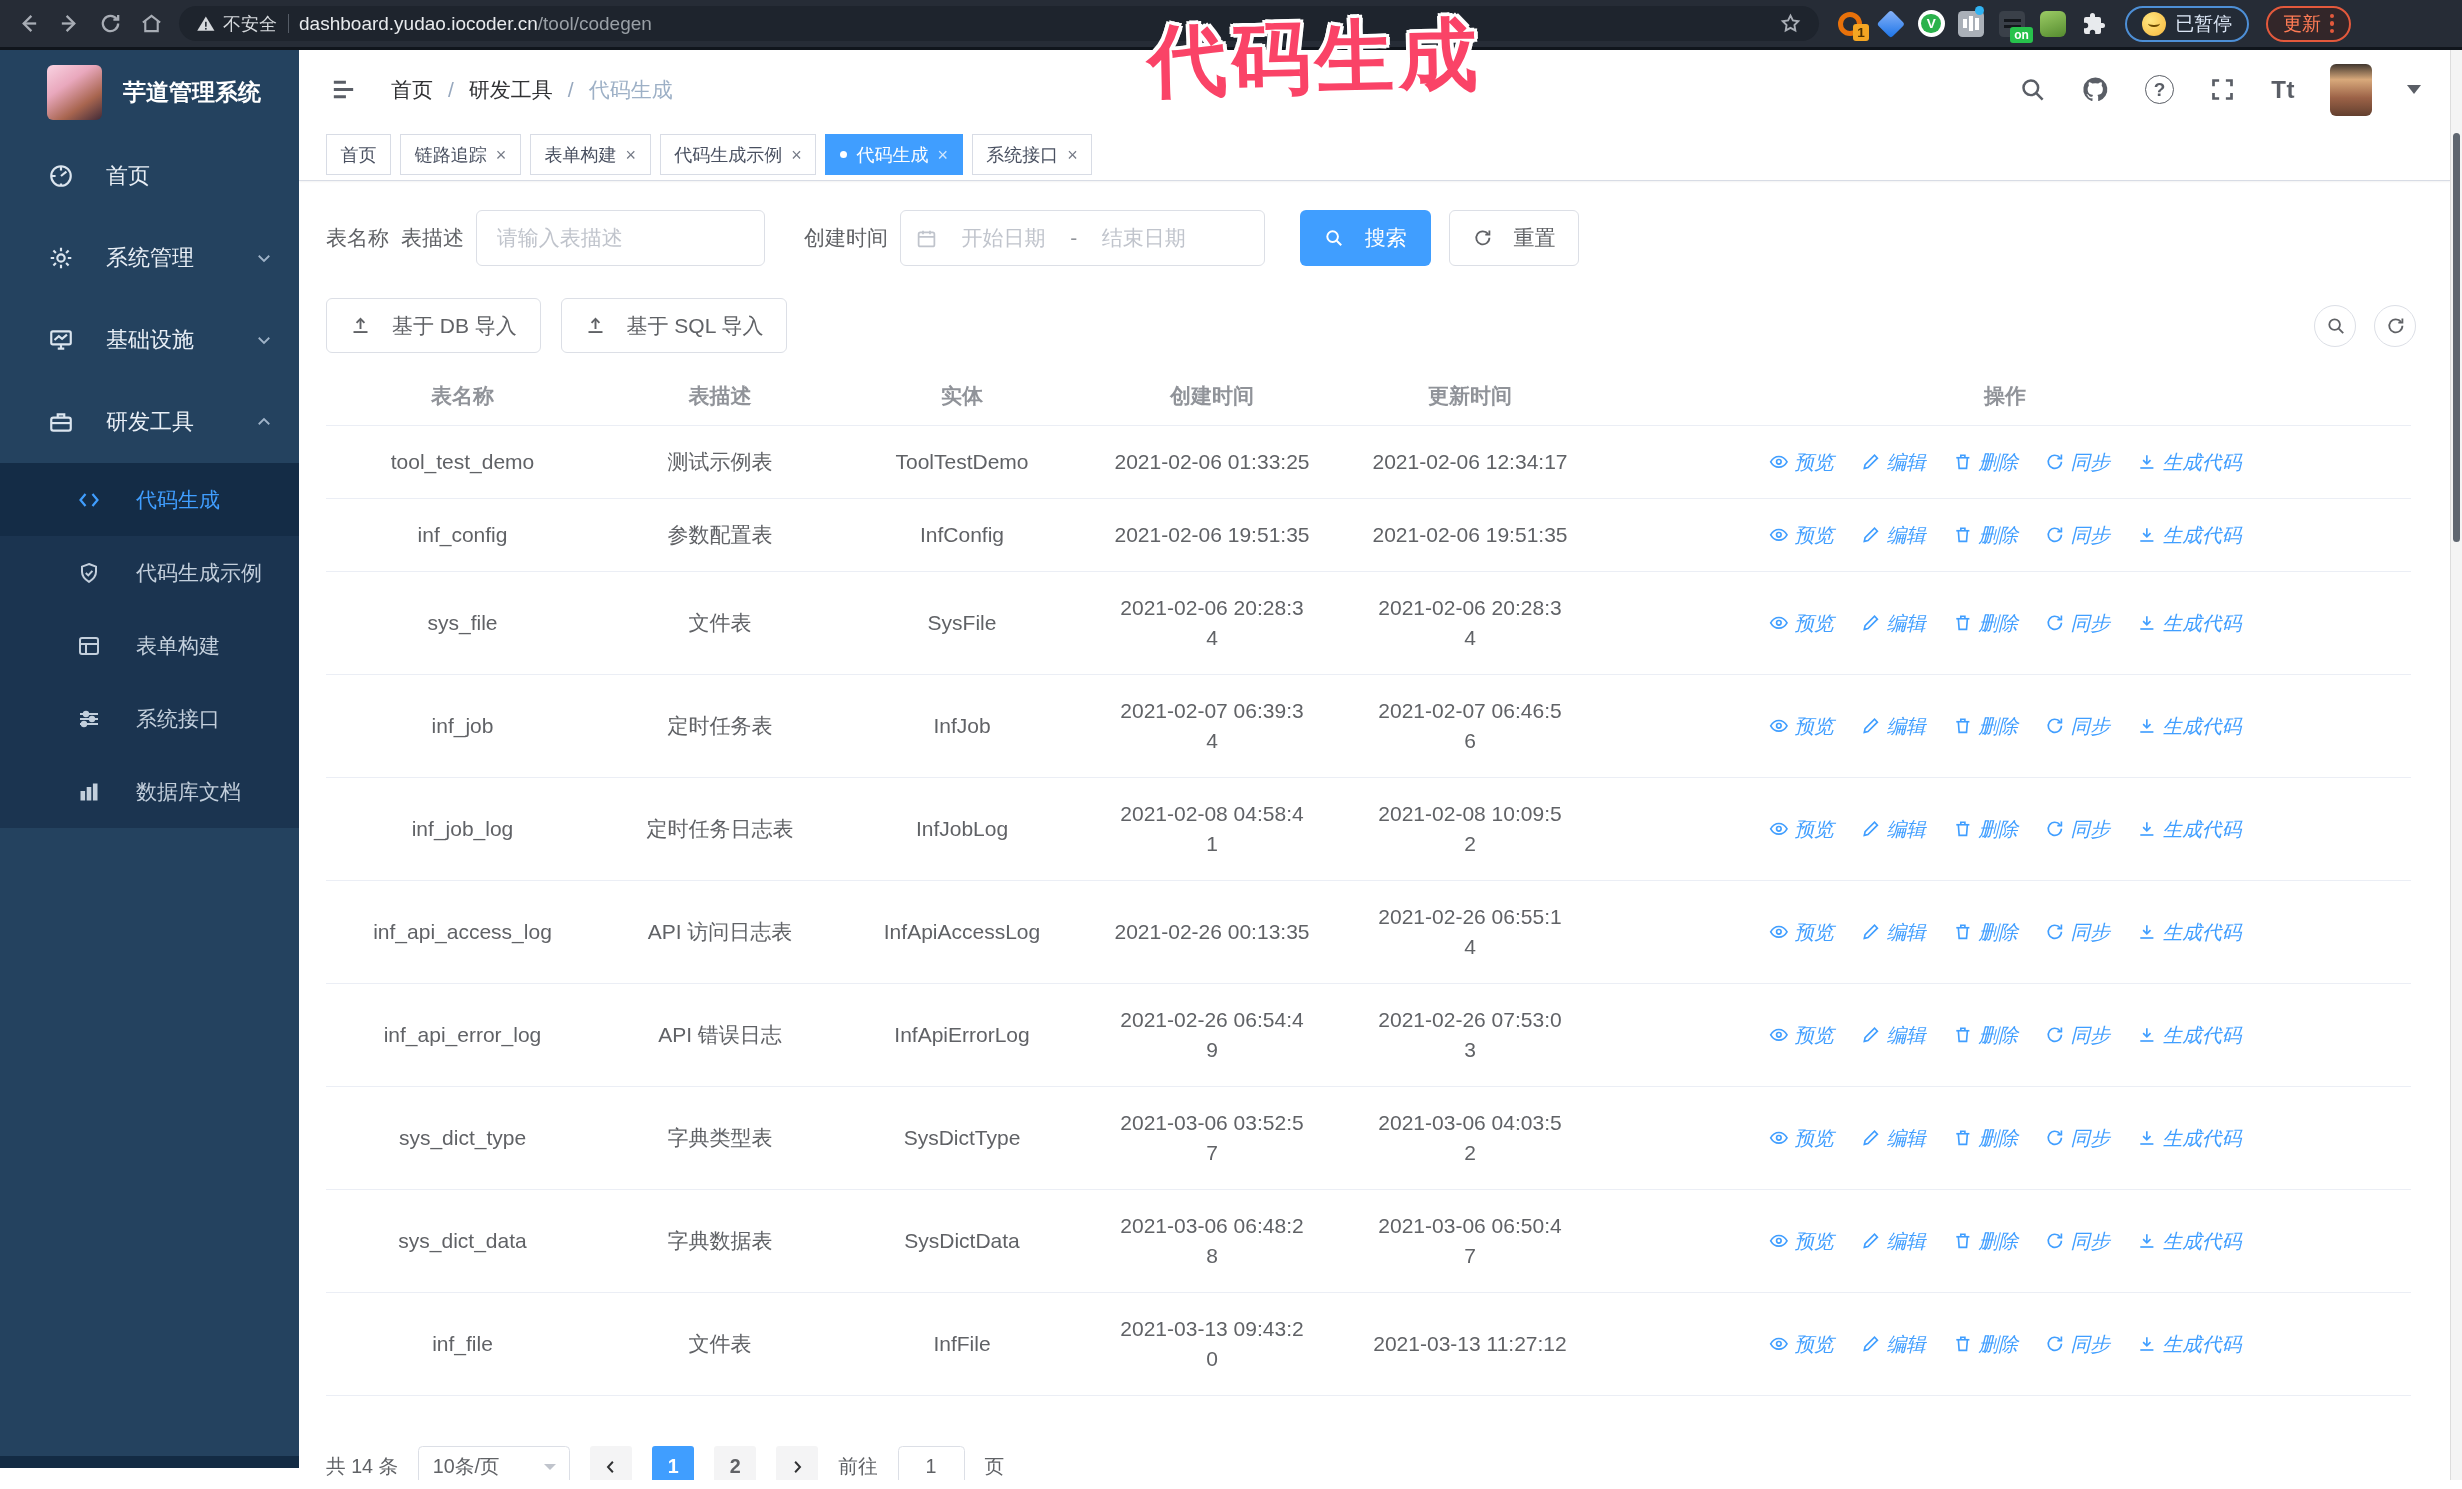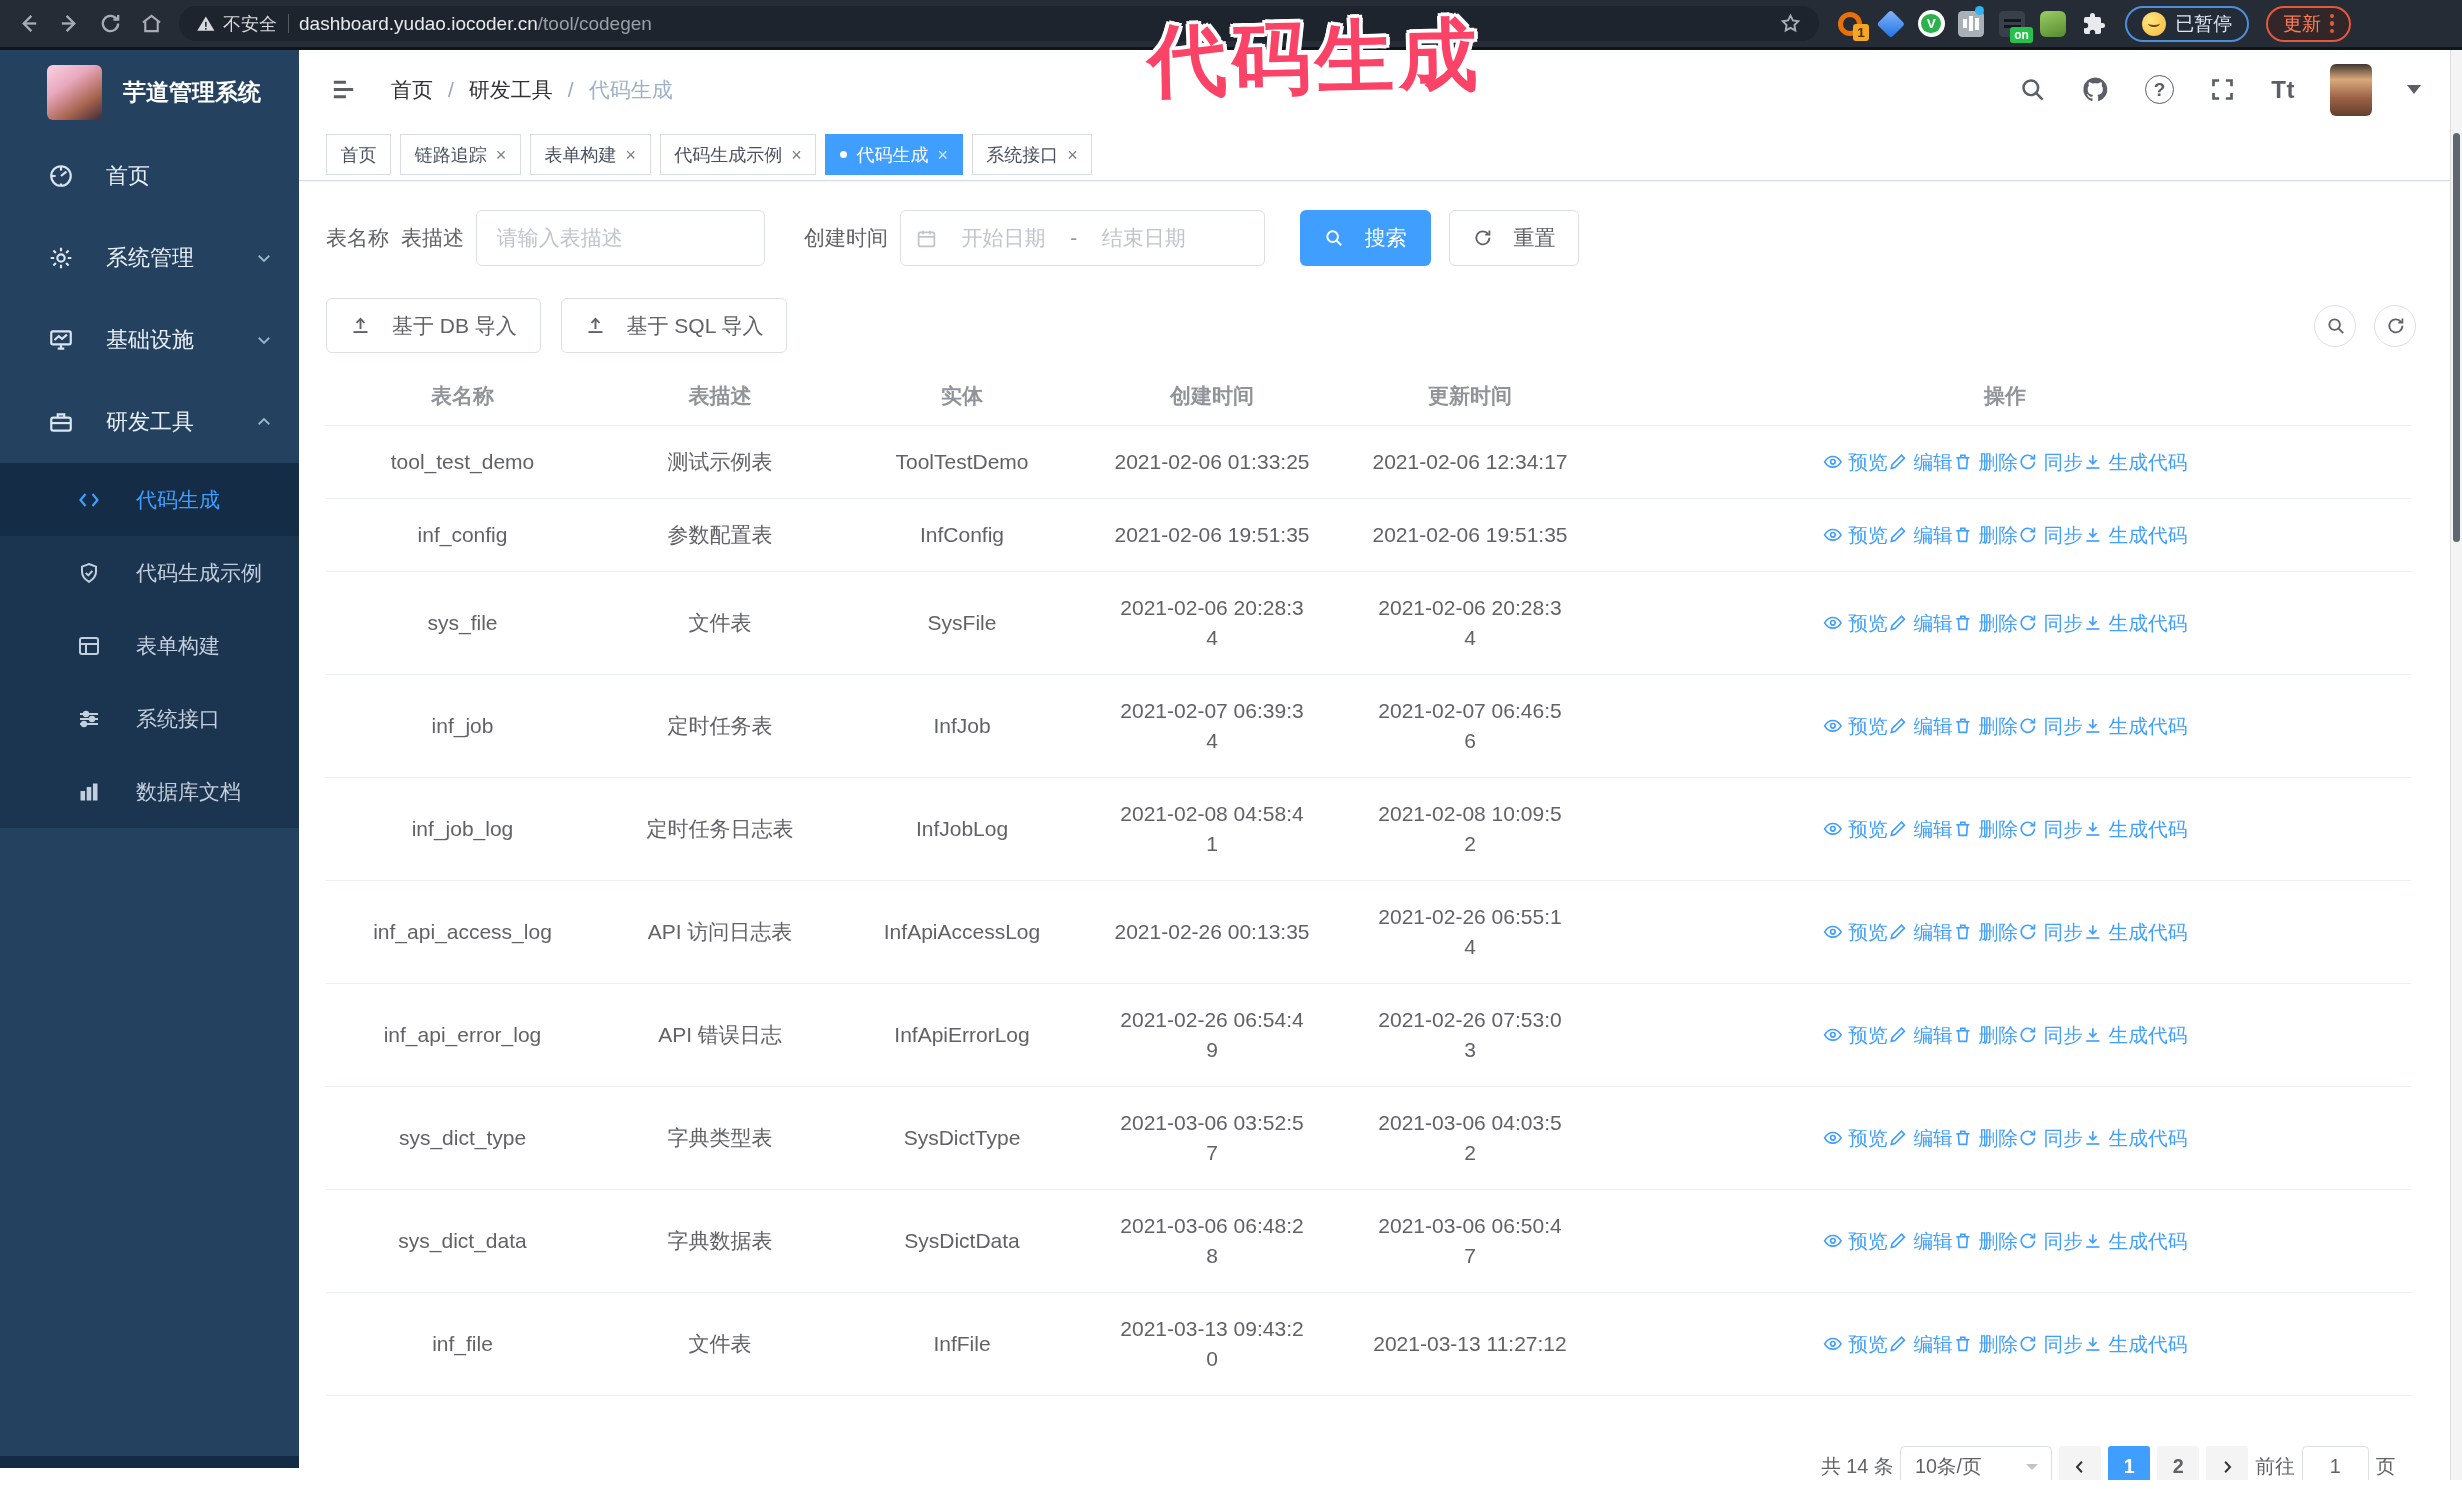--- a/index.html
+++ b/index.html
@@ -123,25 +123,25 @@
   .t-head{display:flex;align-items:center;padding:15px 0;font-weight:bold;color:#909399;border-bottom:0.8px solid #ebeef5;}
   .cell{text-align:center;box-sizing:border-box;padding:0 6px;}
   .col-name{width:273px;}
   .col-desc{width:242px;}
   .col-entity{width:242px;}
   .col-created{width:258px;}
   .col-updated{width:258px;}
   .col-actions{flex:1;}
   .t-row{display:flex;align-items:center;border-bottom:0.8px solid #ebeef5;padding:21px 0;line-height:30px;}
   .dt{white-space:pre-line;}
-  .actions{display:flex;align-items:flex-start;justify-content:center;}
+  .actions{display:flex;align-items:flex-start;justify-content:center;gap:27px;font-style:italic;}
   .action-link{color:#409eff;font-size:19.7px;display:inline-flex;align-items:center;gap:6px;text-decoration:none;cursor:pointer;white-space:nowrap;}
 
   
-  .pagination{margin-top:50px;display:flex;align-items:center;justify-content:flex-end;gap:7px;
+  .pagination{margin-top:50px;display:flex;align-items:center;justify-content:flex-start;gap:20px;
     padding-right:56px;font-size:19.7px;color:#606266;}
   .page-select{width:152px;height:42px;border:0.8px solid #dcdfe6;border-radius:4.5px;display:flex;align-items:center;
     justify-content:space-between;padding:0 13.6px;box-sizing:border-box;cursor:pointer;color:#606266;}
   .sel-caret{width:0;height:0;border-left:6px solid transparent;border-right:6px solid transparent;border-top:6.8px solid #c0c4cc;}
   .page-btn{min-width:42px;height:42px;background:#f4f4f5;border-radius:3px;display:flex;align-items:center;
     justify-content:center;color:#606266;font-weight:bold;cursor:pointer;box-sizing:border-box;}
   .page-btn.chev-btn{color:#303133;}
   .page-btn.active{background:#409eff;color:#fff;}
   .goto-input{width:67px;height:42px;border:0.8px solid #dcdfe6;border-radius:4.5px;text-align:center;font-size:19.7px;
     color:#606266;outline:none;box-sizing:border-box;font-family:inherit;}

